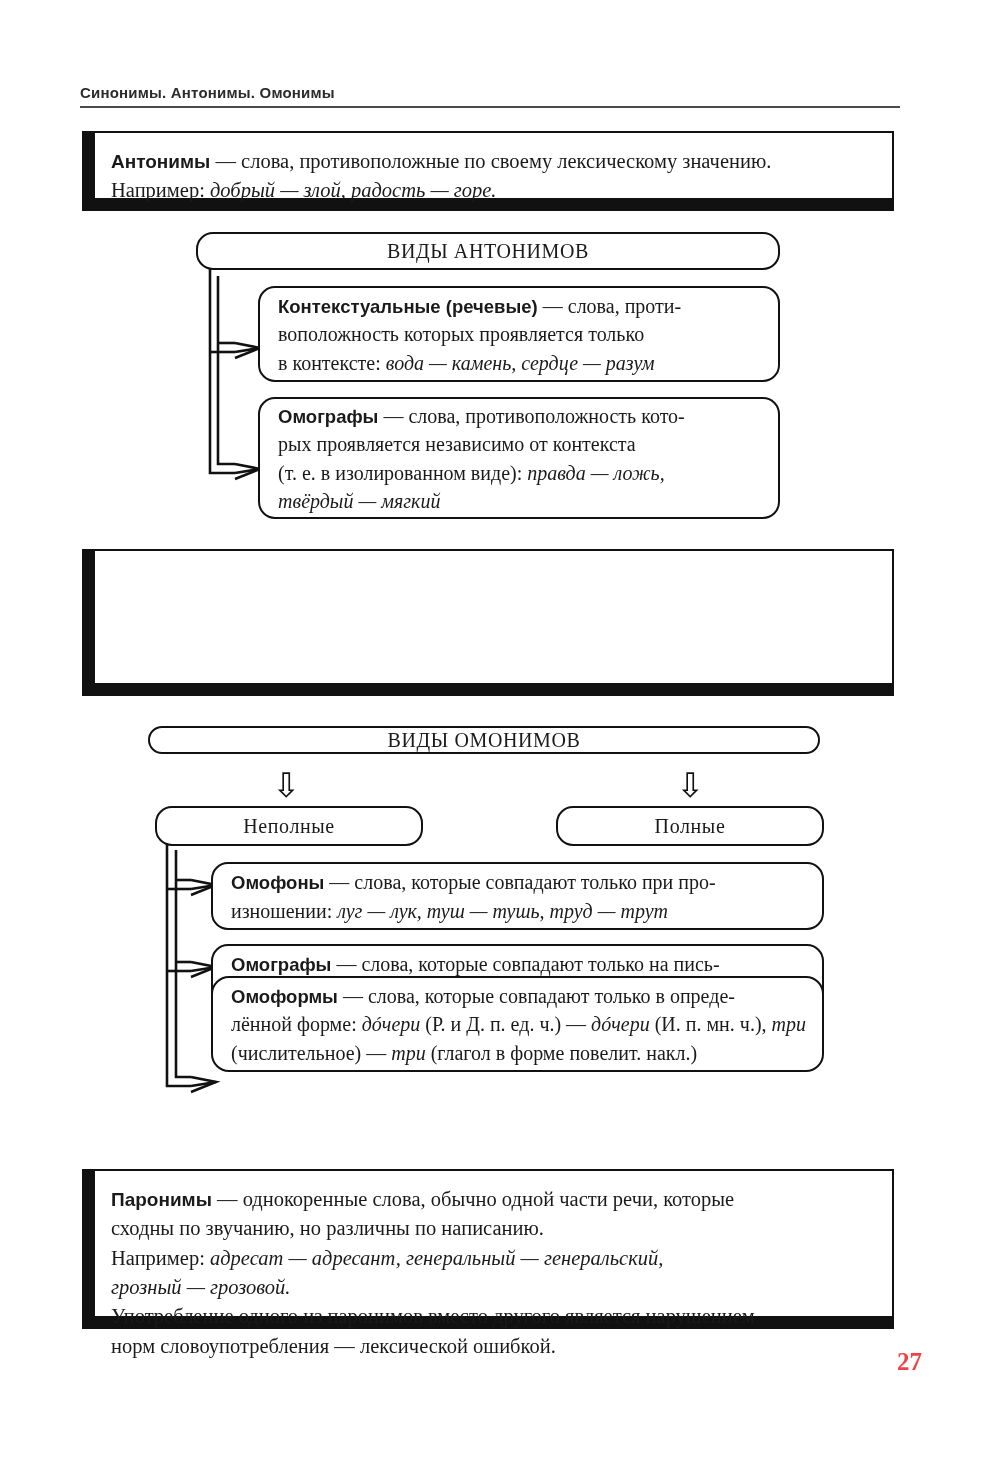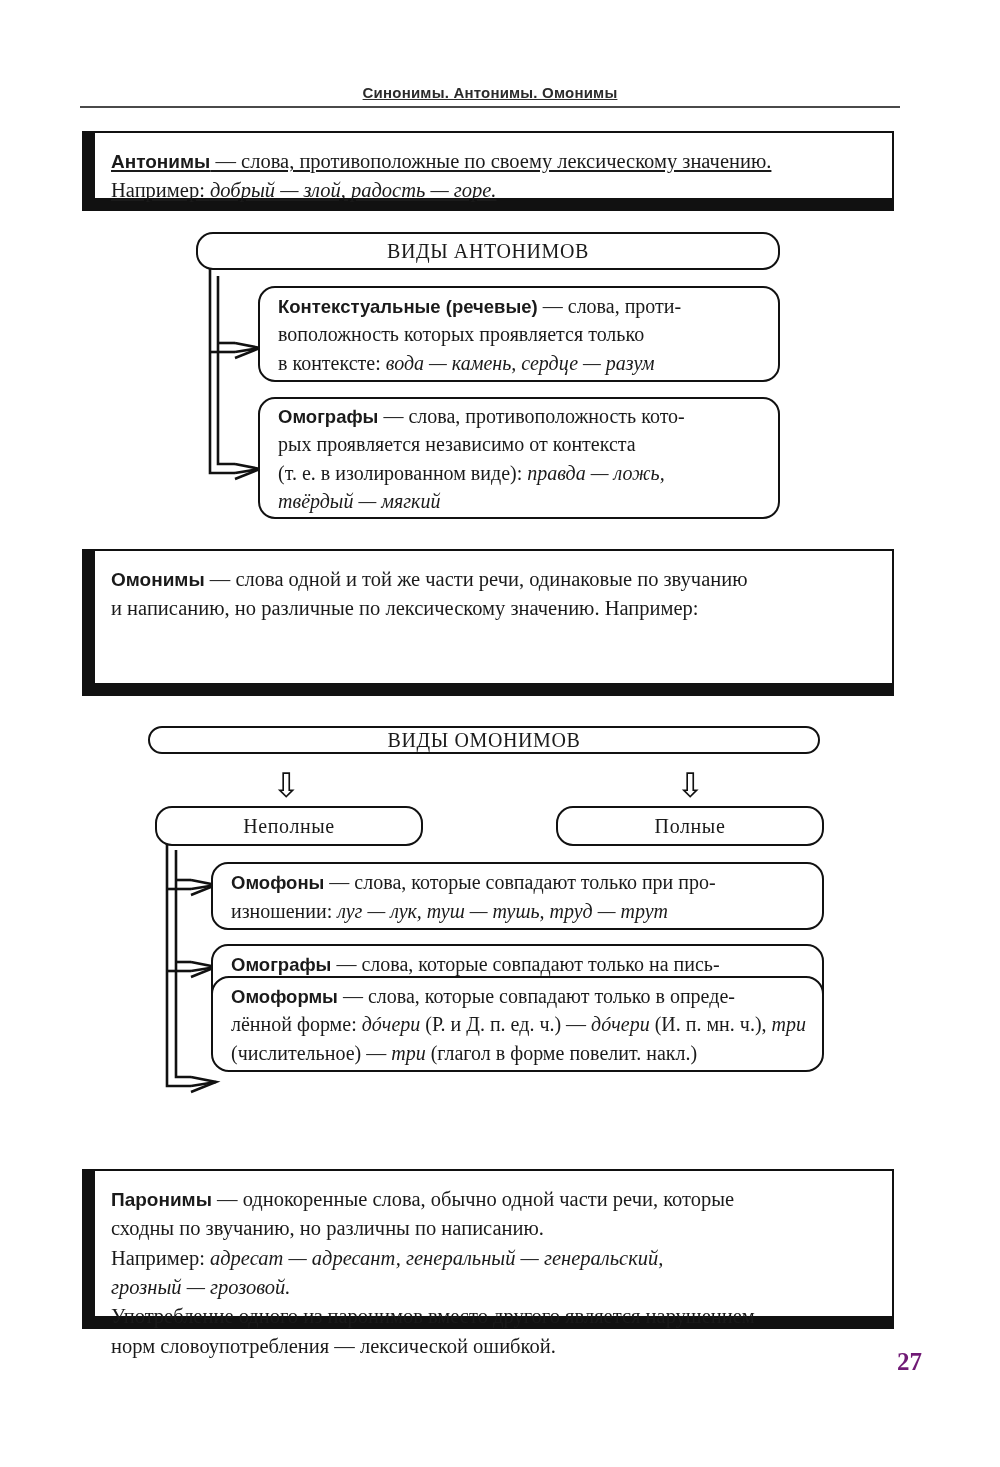--- a/index.html
+++ b/index.html
@@ -18,28 +18,27 @@
 
   
   #running-head {
     position: absolute;
     left: 80px;
     top: 84px;
     width: 820px;
   }
   #running-head .rh-text {
     display: block;
-    text-align: center;
+    text-align: left;
     font-family: "Liberation Sans", "DejaVu Sans", sans-serif;
     font-size: 15px;
     font-weight: 600;
     letter-spacing: .2px;
     color: #2b2b2b;
     padding-bottom: 5px;
-    text-decoration: underline;
   }
   #running-head .rh-rule {
     display: block;
     height: 2px;
     background: #4a4a4a;
     width: 100%;
   }
 
   
   .defbox {
@@ -110,32 +109,32 @@
     font-family: "DejaVu Sans", sans-serif;
   }
 
   
   #folio {
     position: absolute;
     right: 78px;
     top: 1348px;
     font-size: 25px;
     font-weight: 700;
-    color: #701a75;
+    color: #ef4444;
   }
 </style>
 </head>
 <body>
 
 <div id="running-head">
   <span class="rh-text">Синонимы. Антонимы. Омонимы</span>
   <span class="rh-rule"></span>
 </div>
 
-<div class="defbox" style="left:82px; top:131px; width:812px; height:80px;text-decoration:underline;">
+<div class="defbox" style="left:82px; top:131px; width:812px; height:80px;">
   <p><span class="term">Антонимы</span><span> — слова, противоположные по своему лексическому значению.</span>
 <span>Например: </span><span class="ital">добрый — злой, радость — горе.</span></p>
 </div>
 
 <div class="rbox center" style="left:196px; top:232px; width:584px; height:38px;">
   <span class="rb-title">ВИДЫ АНТОНИМОВ</span>
 </div>
 
 <div class="conn" style="left:205px; top:268px; width:80px; height:215px;">
   <svg width="80" height="215" viewBox="0 0 80 215" fill="none" stroke="#111" stroke-width="2.6">
@@ -161,22 +160,20 @@
 </div>
 
 <div class="rbox" style="left:258px; top:397px; width:522px; height:122px;">
   <div class="rb-body"><span class="term">Омографы</span><span> — слова, противоположность кото-
 рых проявляется независимо от контекста
 (т. е. в изолированном виде): </span><span class="ital">правда — ложь,
 твёрдый — мягкий</span></div>
 </div>
 
 <div class="defbox" style="left:82px; top:549px; width:812px; height:147px;">
-  <p><span class="term">Омонимы</span><span> — слова одной и той же части речи, одинаковые по звучанию
-и написанию, но различные по лексическому значению. Например:</span></p>
 </div>
 
 <div class="rbox center" style="left:148px; top:726px; width:672px; height:28px;">
   <span class="rb-title">ВИДЫ ОМОНИМОВ</span>
 </div>
 
 <span class="dnarrow" style="left:272px; top:768px;">⇩</span>
 <span class="dnarrow" style="left:676px; top:768px;">⇩</span>
 
 <div class="rbox center" style="left:155px; top:806px; width:268px; height:40px;">

